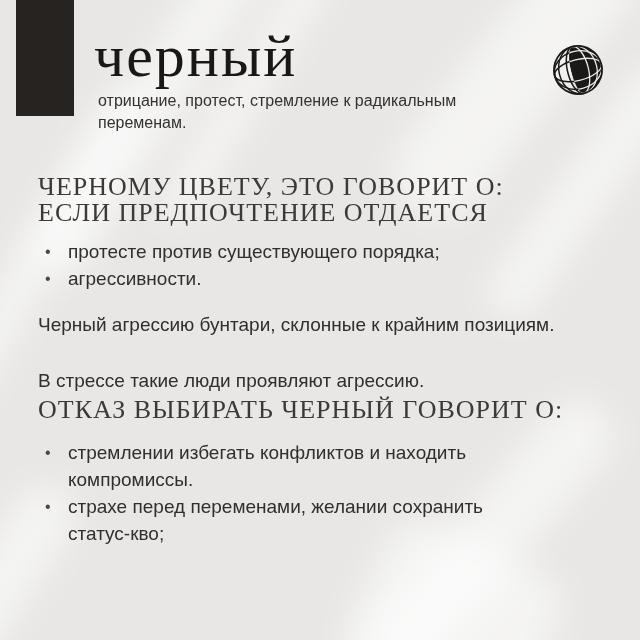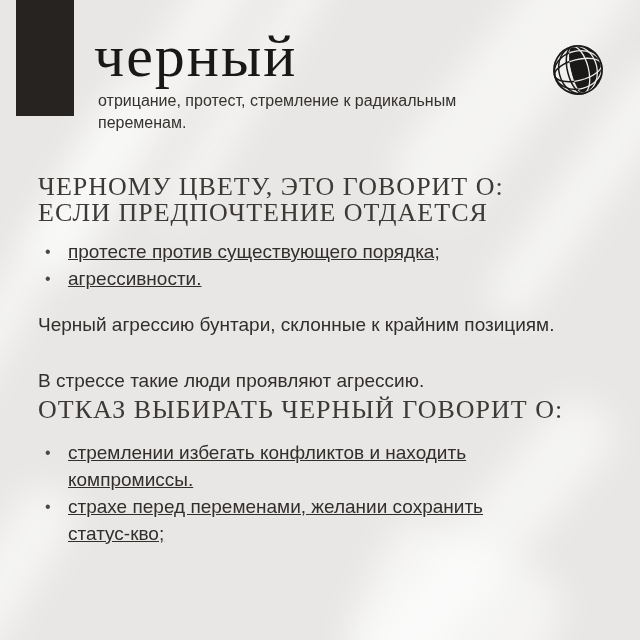--- a/index.html
+++ b/index.html
@@ -87,21 +87,20 @@
     line-height: 26px;
     letter-spacing: 1px;
     color: #3c3936;
   }
   .bullet-list {
     margin: 12px 0 0 0;
     padding: 0;
     list-style: none;
     font-size: 19px;
     line-height: 27px;
-    text-decoration: underline;
   }
   .bullet-list li {
     position: relative;
     padding-left: 30px;
     max-width: 460px;
   }
   .bullet-list li::before {
     content: "\2022";
     position: absolute;
     left: 7px; top: 0;

